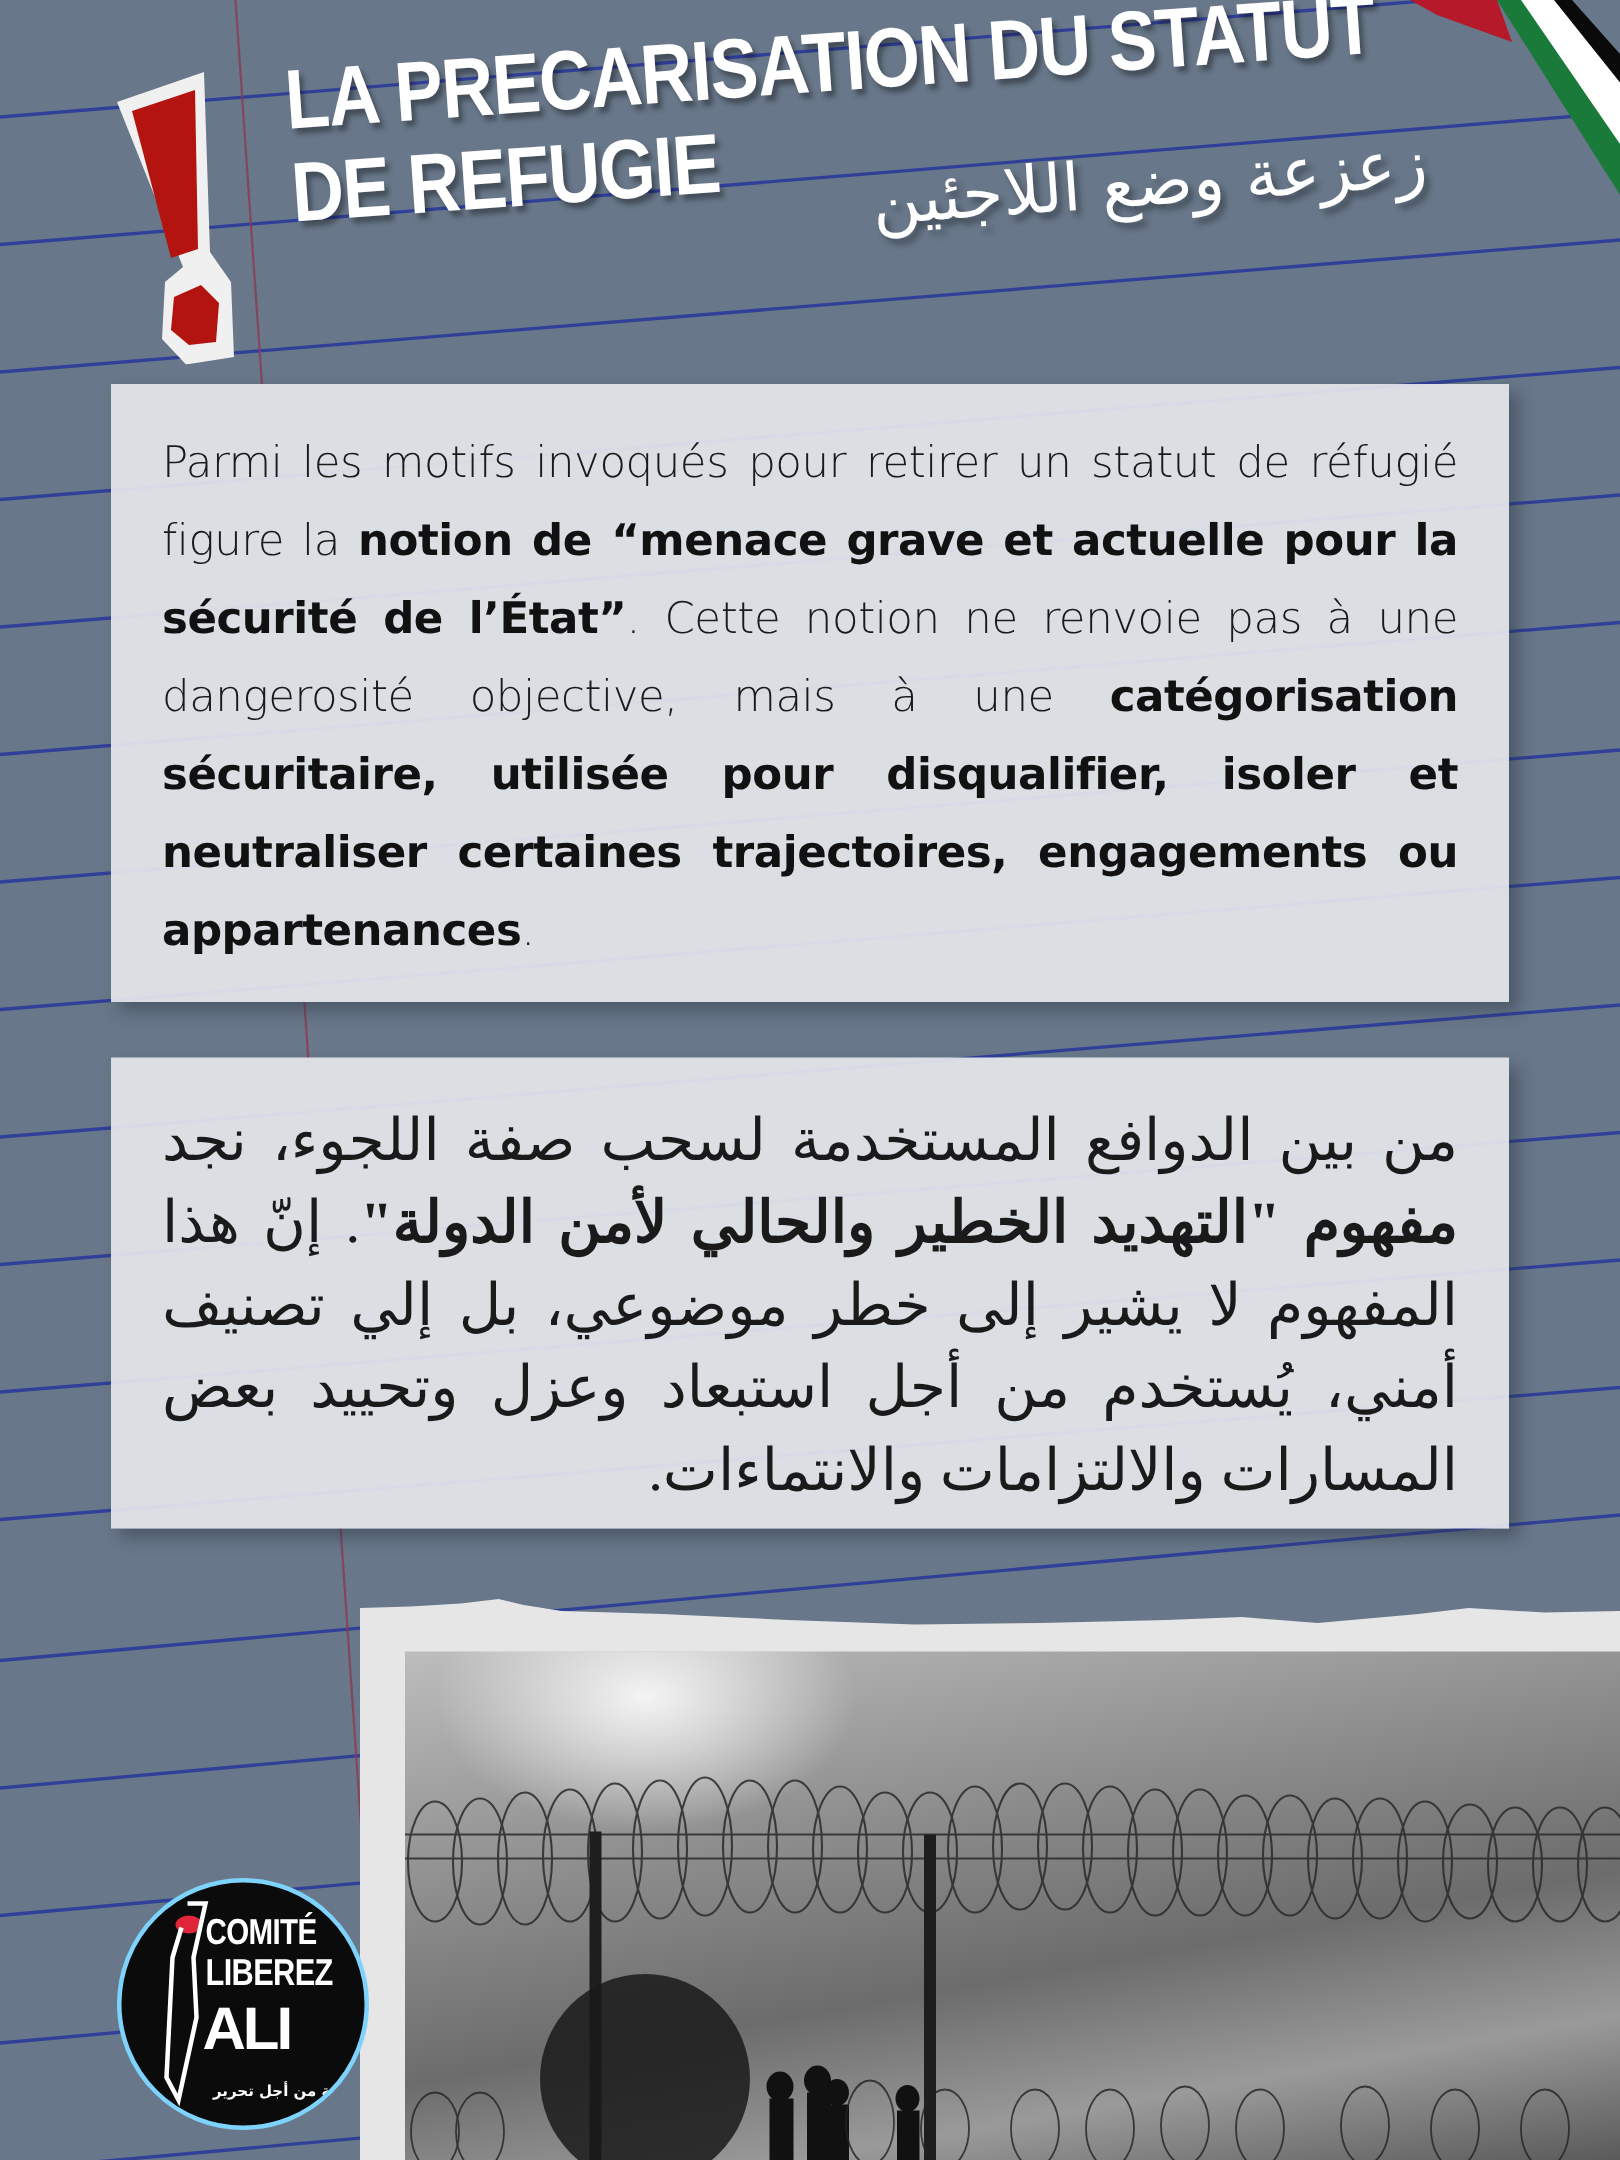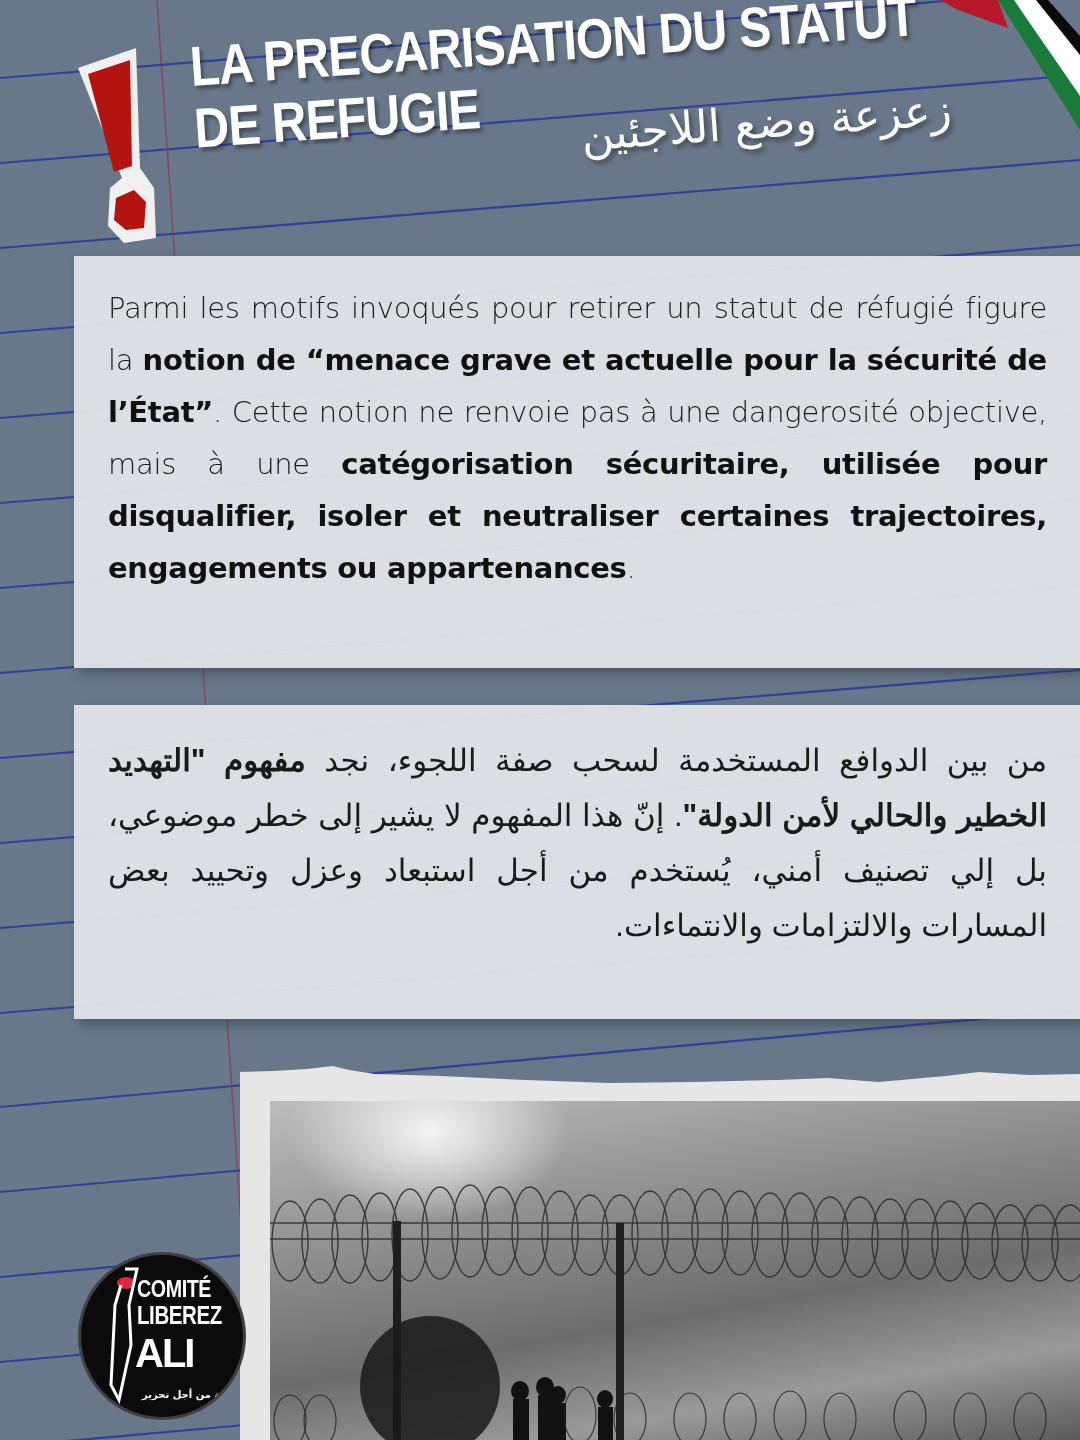--- a/index.html
+++ b/index.html
@@ -22,53 +22,53 @@
     }
     .title-fr .l1 { transform: scaleX(0.86); transform-origin: left; display:block; white-space: nowrap;}
     .title-fr .l2 { transform: scaleX(0.86); transform-origin: left; display:block; white-space: nowrap;}
     .title-ar {
       position: absolute; left: 482px; top: 96px; width: 470px;
       transform: rotate(-4deg);
       color: #ffffff; font-size: 44px; line-height: 60px; direction: rtl; text-align: right;
       text-shadow: 3px 4px 4px rgba(0,0,0,0.35);
     }
     .card {
-      position: absolute; left: 74px; width: 1007px;
+      position: absolute; left: 74px; width: 932px;
       background: rgba(226,229,234,0.94);
       box-shadow: 6px 6px 10px rgba(40,50,65,0.45);
     }
     .card-fr { top: 256px; height: 412px; padding: 26px 34px 0 34px; }
     .card-ar { top: 705px; height: 314px; padding: 28px 34px 0 34px; }
     .txt-fr {
       font-family: "DejaVu Sans", sans-serif; font-size: 29px; line-height: 52px;
       color: #1a1a1a; text-align: justify; font-weight: 300;
       letter-spacing: -0.3px;
     }
     .txt-fr b { font-weight: 700; color: #111; }
     .txt-ar {
-      font-family: Liberation Sans, sans-serif; font-size: 31px; line-height: 55px;
+      font-family: Liberation Serif, serif; font-size: 39px; line-height: 55px;
       color: #1a1a1a; text-align: justify; direction: rtl;
     }
     .txt-ar b { font-weight: 700; }
     .photo-frame {
       position: absolute; left: 240px; top: 1066px; width: 840px; height: 374px;
       background: #e6e6e6;
       clip-path: polygon(0 6px, 4% 5px, 8% 3px, 11% 0, 13% 4px, 16% 8px, 24% 10px, 34% 14px, 44% 17px, 54% 16px, 64% 14px, 70% 12px, 76% 16px, 84% 10px, 88% 6px, 94% 9px, 100% 8px, 100% 100%, 0 100%);
     }
     .photo {
       position: absolute; left: 270px; top: 1101px; width: 810px; height: 339px;
       background:
         radial-gradient(ellipse 140px 90px at 160px 30px, #f4f4f4 0%, rgba(240,240,240,0.6) 45%, rgba(180,180,180,0) 100%),
         linear-gradient(170deg, #bdbdbd 0%, #8d8d8d 35%, #6c6c6c 60%, #9a9a9a 80%, #5a5a5a 100%);
       overflow: hidden;
     }
     .photo svg { position: absolute; inset: 0; }
     .logo {
       position: absolute; left: 78px; top: 1252px; width: 168px; height: 168px;
-      border-radius: 50%; background: #0b0b0b; border: 3px solid #404040;
+      border-radius: 50%; background: #0b0b0b; border: 3px solid #7dd3fc;
       overflow: hidden;
     }
     .logo .comite, .logo .liberez, .logo .ali, .logo .ar-sub {
       position: absolute; color: #fff; font-family: "Liberation Sans", sans-serif; font-weight: 700;
     }
     .logo .comite { left: 56px; top: 20px; font-size: 24px; letter-spacing: -0.5px; transform: scaleX(0.82); transform-origin: left; }
     .logo .liberez { left: 56px; top: 46px; font-size: 25px; letter-spacing: -0.5px; transform: scaleX(0.82); transform-origin: left; }
     .logo .ali { left: 54px; top: 68px; font-size: 40px; letter-spacing: -2px; line-height: 60px; }
     .logo .ar-sub { left: 52px; top: 134px; font-size: 10px; direction: rtl; font-family: "DejaVu Sans", sans-serif; }
     .logo .dot { position: absolute; left: 36px; top: 22px; width: 18px; height: 12px; border-radius: 50%; background: #e0263b; border: 3px solid #e0263b; }

